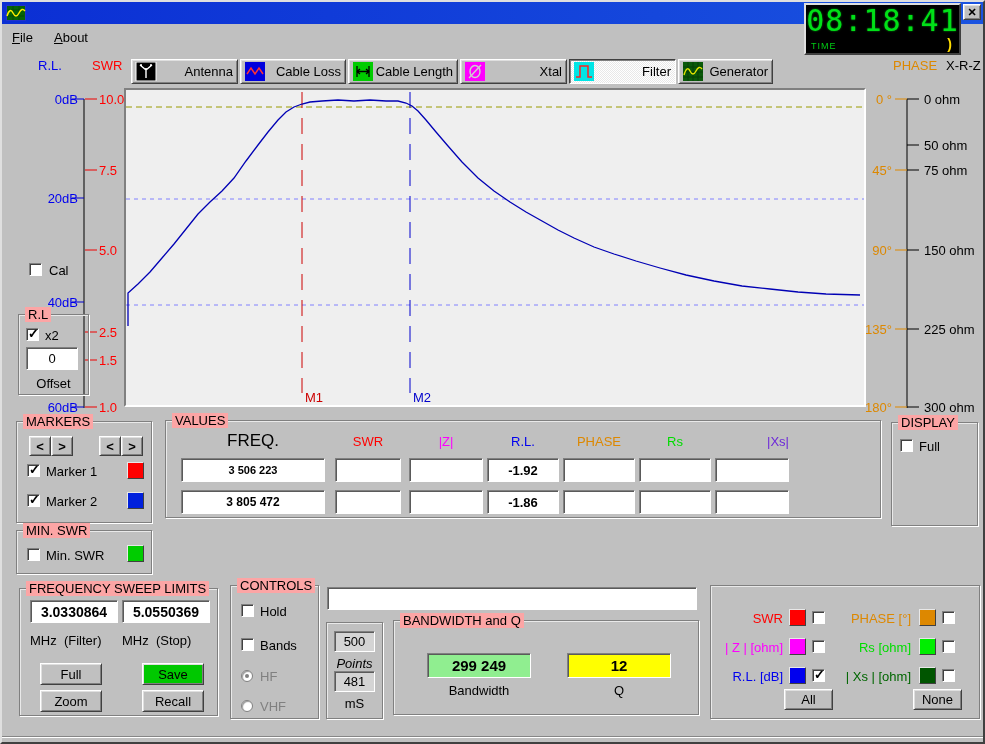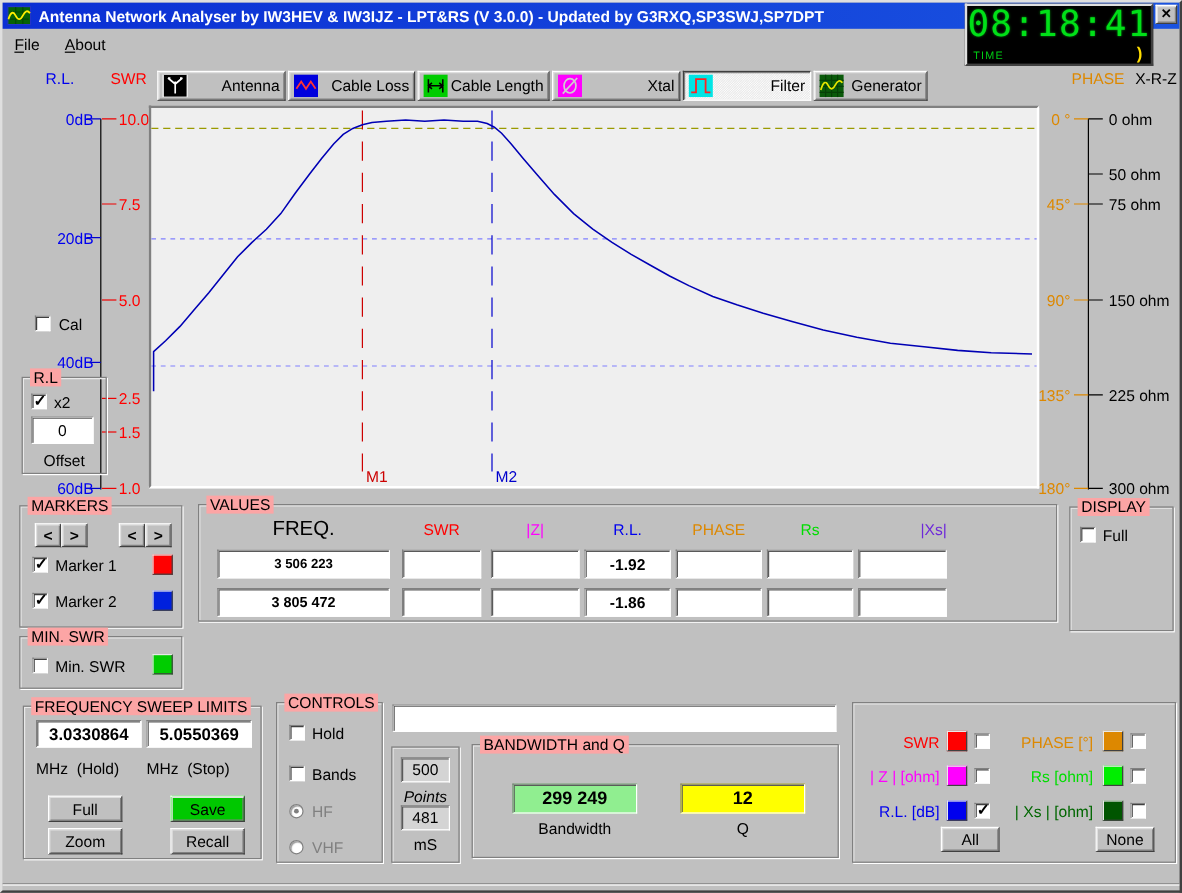--- a/index.html
+++ b/index.html
@@ -128,21 +128,20 @@
 </style>
 </head>
 <body>
 
 <div id="titlebar">
   <svg class="win-icon" viewBox="0 0 20 16">
     <rect x="0" y="0" width="20" height="16" fill="#066306" stroke="#2233cc" stroke-width="2"></rect>
     <path d="M2,5 H18 M2,11 H18 M7,1 V15 M13,1 V15" stroke="#044a04" stroke-width="1" fill="none"></path>
     <path d="M1,11 Q4,2 7,8 T13,8 T19,6" stroke="#ffee00" stroke-width="1.5" fill="none"></path>
   </svg>
-  <span class="title-text">Antenna Network Analyser by IW3HEV &amp; IW3IJZ - LPT&amp;RS (V 3.0.0) - Updated by G3RXQ,SP3SWJ,SP7DPT</span>
 </div>
 <div id="close-btn">✕</div>
 
 <div id="clock">
   <div class="clock-time">08:18:41</div>
   <div class="clock-label">TIME</div>
   <div class="clock-moon">)</div>
 </div>
 
 <div id="menubar">
@@ -332,21 +331,21 @@
   <span class="gtitle">MIN. SWR</span>
   <span class="checkbox" style="left:10px;top:17px;"></span>
   <span class="lbl" style="left:29px;top:17px;">Min. SWR</span>
   <span class="swatch" style="left: 110px; top: 14px; background: rgb(0, 204, 0);"></span>
 </div>
 
 <div class="group" style="left:17px;top:586px;width:199px;height:128px;">
   <span class="gtitle">FREQUENCY SWEEP LIMITS</span>
   <div class="field bold" style="left:10px;top:11px;width:88px;height:23px;font-size:14px;">3.0330864</div>
   <div class="field bold" style="left:102px;top:11px;width:88px;height:23px;font-size:14px;">5.0550369</div>
-  <span class="lbl" style="left:10px;top:44px;">MHz  (Hold)</span>
+  <span class="lbl" style="left:10px;top:44px;">MHz  (Filter)</span>
   <span class="lbl" style="left:102px;top:44px;">MHz  (Stop)</span>
   <div class="btn" style="left:20px;top:74px;width:62px;height:22px;">Full</div>
   <div class="btn" style="left: 122px; top: 74px; width: 62px; height: 22px; background: rgb(0, 200, 0);">Save</div>
   <div class="btn" style="left:20px;top:101px;width:62px;height:22px;">Zoom</div>
   <div class="btn" style="left:122px;top:101px;width:62px;height:22px;">Recall</div>
 </div>
 
 <div class="group" style="left:228px;top:583px;width:89px;height:134px;">
   <span class="gtitle">CONTROLS</span>
   <span class="checkbox" style="left:10px;top:18px;"></span>

